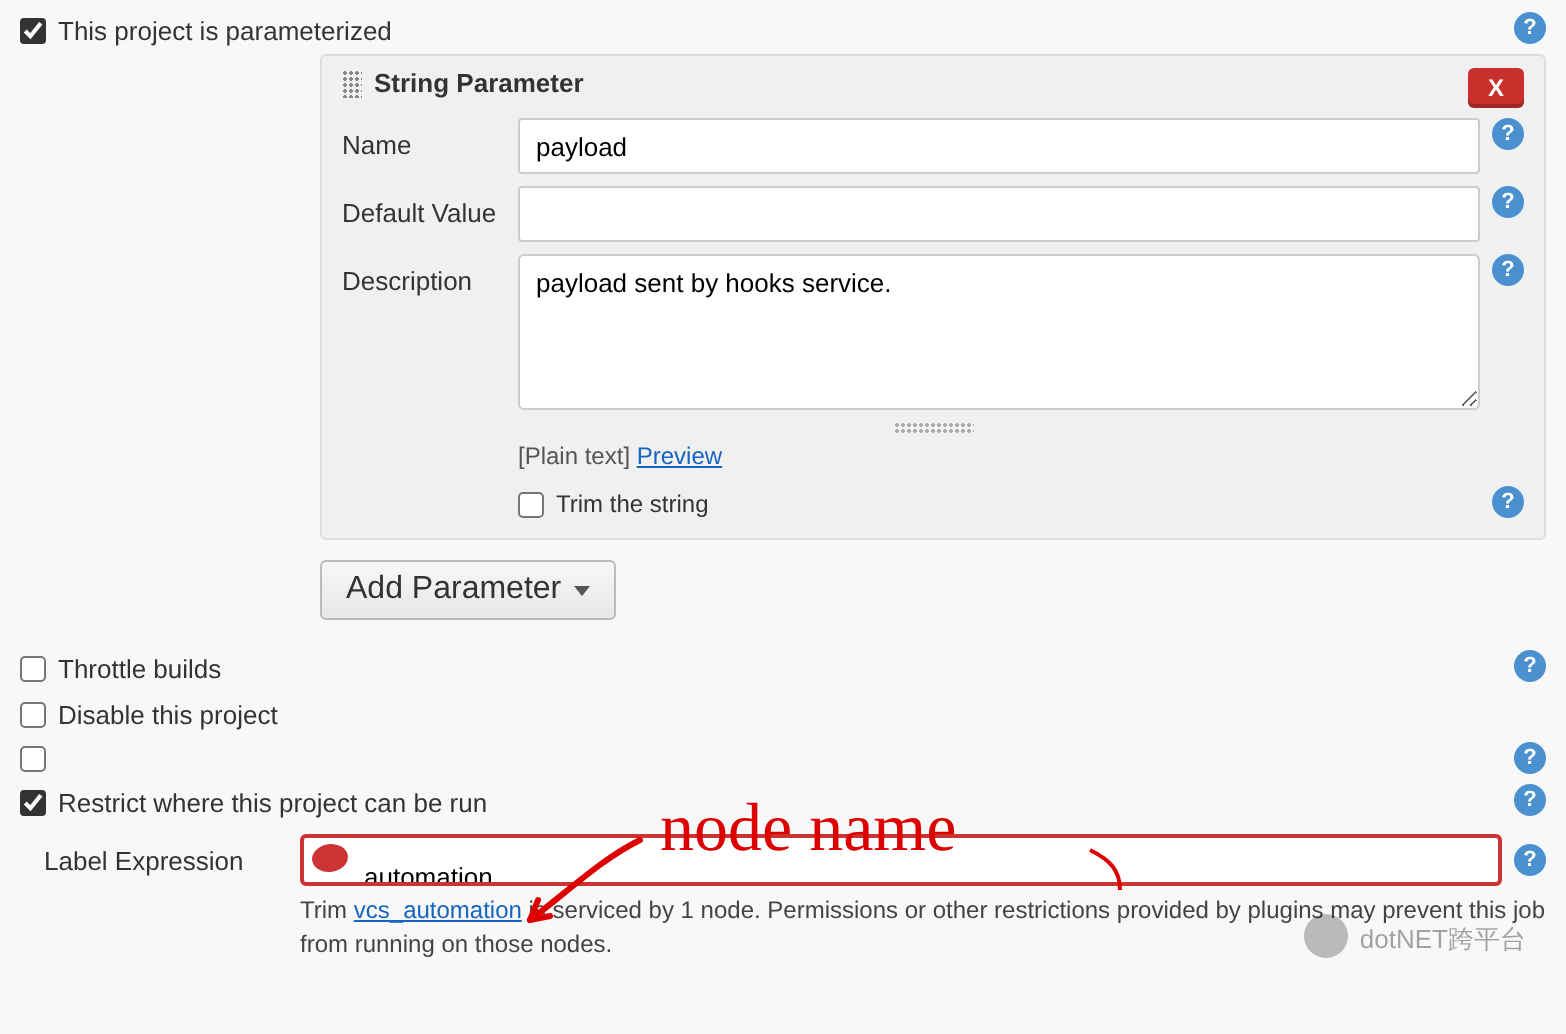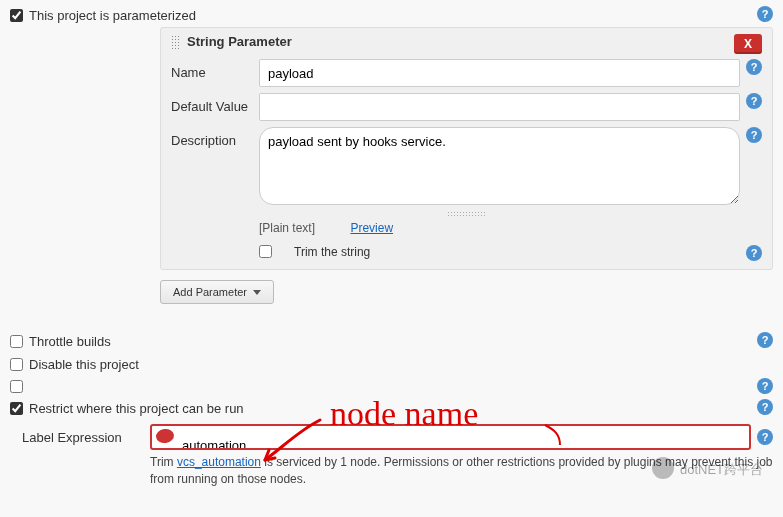--- a/index.html
+++ b/index.html
@@ -107,66 +107,65 @@
     border: 1px solid #ccc;
     border-radius: 2px;
     padding: 4px 8px;
     font-size: 13px;
     background: #fff;
   }
   .textarea {
     flex: 1;
     height: 78px;
     border: 1px solid #ccc;
-    border-radius: 14px;
+    border-radius: 3px;
     padding: 6px 8px;
     font-size: 13px;
     background: #fff;
     resize: vertical;
     font-family: inherit;
   }
   .sub-row {
     display: flex;
-    align-items: flex-start;
+    align-items: flex-end;
     margin-left: 88px;
     margin-top: 4px;
     font-size: 12px;
-    gap: 16px;
   }
   .grip-bottom {
     width: 40px; height: 6px;
     margin: 0 auto;
     background-image: radial-gradient(#aaa 1px, transparent 1px);
     background-size: 3px 3px;
   }
   .link { color: #1565c0; text-decoration: underline; cursor: pointer; }
   .plain { color: #555; }
   .add-param {
     margin-top: 10px;
     margin-left: 150px;
   }
   .btn {
     display: inline-flex;
     align-items: center;
     background: linear-gradient(#f7f7f7,#e7e7e7);
     border: 1px solid #bbb;
     border-radius: 3px;
     padding: 5px 12px;
-    font-size: 11px;
+    font-size: 16px;
     cursor: pointer;
     justify-content: flex-end;
   }
   .caret {
     width: 0; height: 0;
     border-left: 4px solid transparent;
     border-right: 4px solid transparent;
     border-top: 5px solid #555;
     margin-left: 6px;
   }
-  .options-block { margin-top: 26px; }
+  .options-block { margin-top: 13px; }
   .label-expr-row {
     display: flex;
     align-items: center;
     margin-top: 4px;
     padding-left: 12px;
   }
   .label-expr-label {
     width: 128px;
     flex: 0 0 128px;
   }

